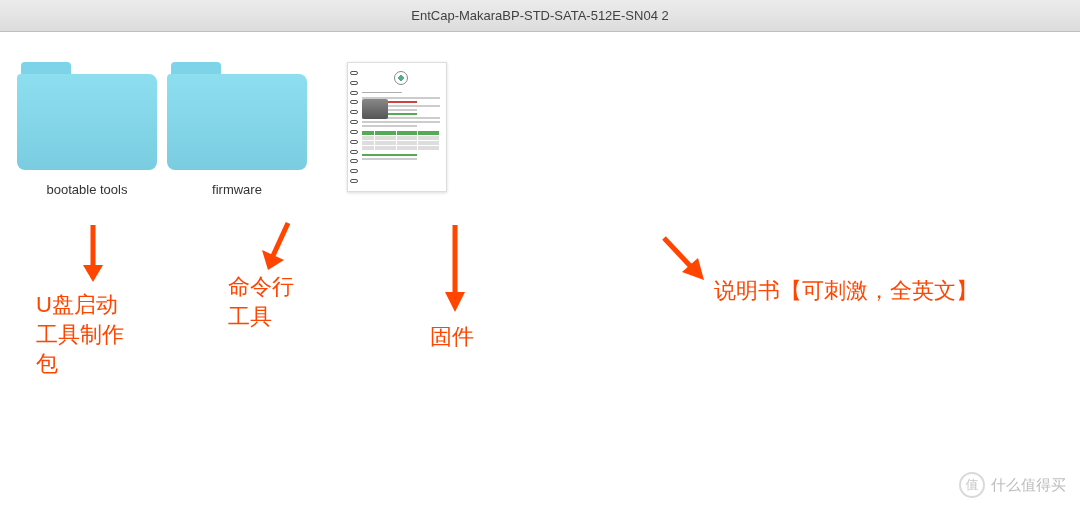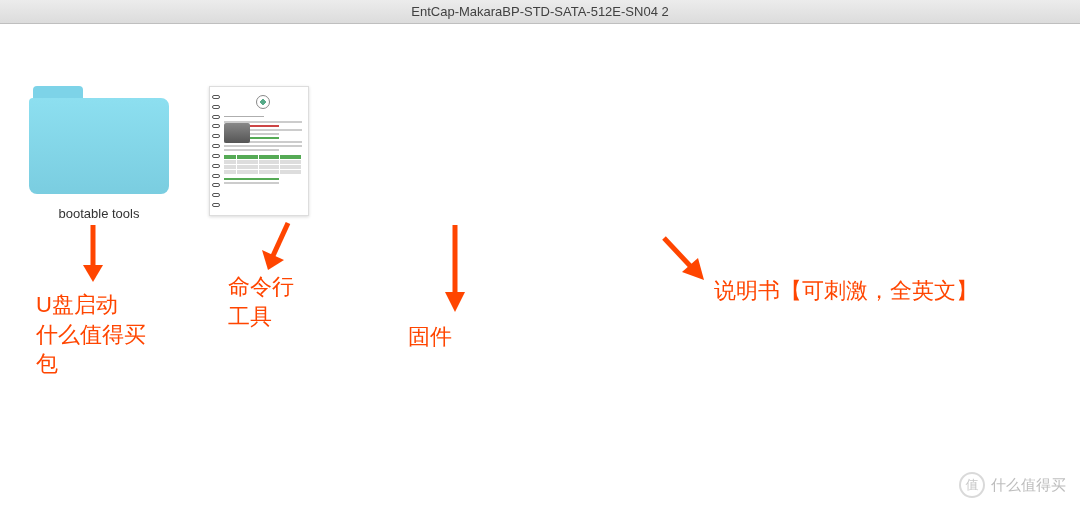--- a/index.html
+++ b/index.html
@@ -5,34 +5,33 @@
     * { margin: 0; padding: 0; box-sizing: border-box; }
     body {
       width: 1080px;
       height: 508px;
       font-family: -apple-system, BlinkMacSystemFont, "Helvetica Neue", sans-serif;
       background: #fff;
       position: relative;
       overflow: hidden;
     }
     .titlebar {
-      height: 24px;
+      height: 32px;
       background: linear-gradient(#ececec, #dcdcdc);
       border-bottom: 1px solid #bfbfbf;
       display: flex;
       align-items: center;
       justify-content: center;
       font-size: 13px;
       color: #414141;
     }
     .content {
-      padding: 30px 24px;
+      padding: 30px 12px;
       display: flex;
       align-items: flex-start;
-      margin-top: 32px;
     }
     .item {
       display: flex;
       flex-direction: column;
       align-items: center;
       width: 150px;
       position: relative;
     }
     .folder-icon {
       width: 140px;
@@ -169,20 +168,27 @@
 
   <div class="item">
     <div class="folder-icon">
       <div class="folder-tab"></div>
         <div class="folder-body"></div>
     </div>
     <div class="item-label">bootable tools</div>
   </div>
 
 
+  <div class="item">
+    <div class="folder-icon">
+      <div class="folder-tab"></div>
+        <div class="folder-body"></div>
+    </div>
+    <div class="item-label">firmware</div>
+  </div>
 
   <div class="item" style="width:170px">
     <div class="pdf-icon">
       <div class="pdf-binding">
           <span></span>
           <span></span>
           <span></span>
           <span></span>
           <span></span>
           <span></span>
@@ -235,35 +241,35 @@
     </div>
   </div>
 
 </div>
 
 <svg class="annotation-arrow" style="left:78px; top:220px" width="30" height="70" viewBox="0 0 30 70">
   <path d="M15 5 L15 50" stroke="#ff4500" stroke-width="5" fill="none"></path>
   <path d="M5 45 L15 62 L25 45 Z" fill="#ff4500"></path>
 </svg>
 <div class="annotation-text" style="left:36px; top:290px; white-space:pre-line; width:110px">U盘启动
-什么值得买
+工具制作
 包</div>
 
 <svg class="annotation-arrow" style="left:258px; top:218px" width="40" height="60" viewBox="0 0 40 60">
   <path d="M30 5 L14 40" stroke="#ff4500" stroke-width="5" fill="none"></path>
   <path d="M4 32 L10 52 L26 42 Z" fill="#ff4500"></path>
 </svg>
 <div class="annotation-text" style="left:228px; top:272px; white-space:pre-line">命令行
 工具</div>
 
 <svg class="annotation-arrow" style="left:440px; top:220px" width="30" height="100" viewBox="0 0 30 100">
   <path d="M15 5 L15 78" stroke="#ff4500" stroke-width="5" fill="none"></path>
   <path d="M5 72 L15 92 L25 72 Z" fill="#ff4500"></path>
 </svg>
-<div class="annotation-text" style="left:408px; top:322px">固件</div>
+<div class="annotation-text" style="left:430px; top:322px">固件</div>
 
 <svg class="annotation-arrow" style="left:652px; top:230px" width="60" height="60" viewBox="0 0 60 60">
   <path d="M12 8 L42 40" stroke="#ff4500" stroke-width="5" fill="none"></path>
   <path d="M30 42 L52 50 L46 28 Z" fill="#ff4500"></path>
 </svg>
 <div class="annotation-text" style="left:714px; top:276px">说明书【可刺激，全英文】</div>
 
 <div class="watermark">
   <div class="watermark-badge">值</div>
   <span>什么值得买</span>

